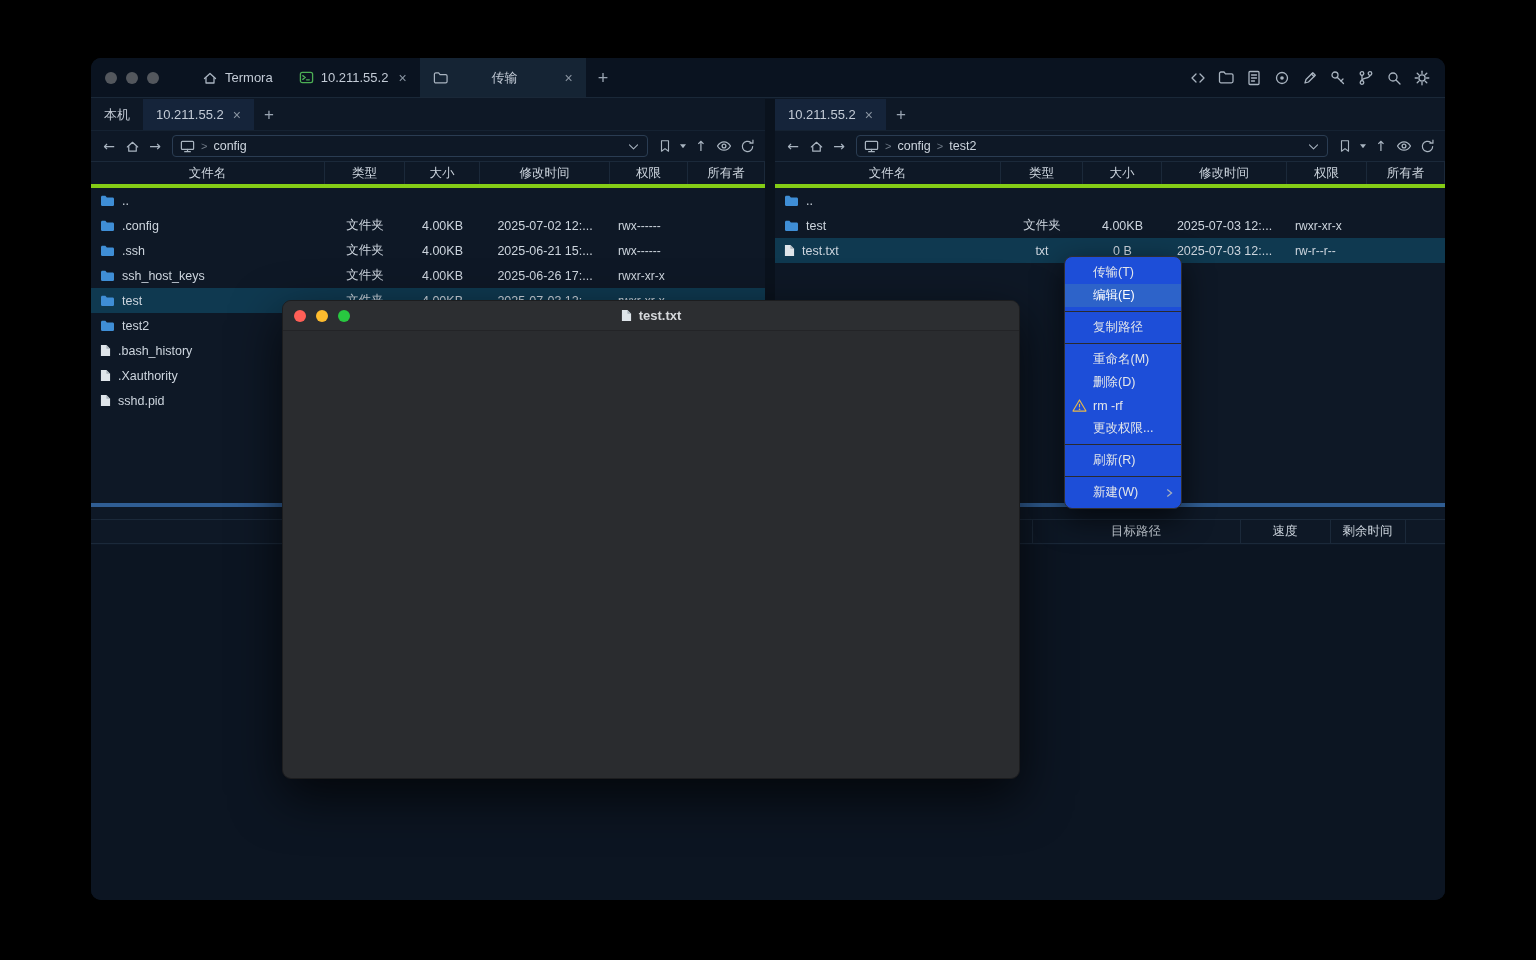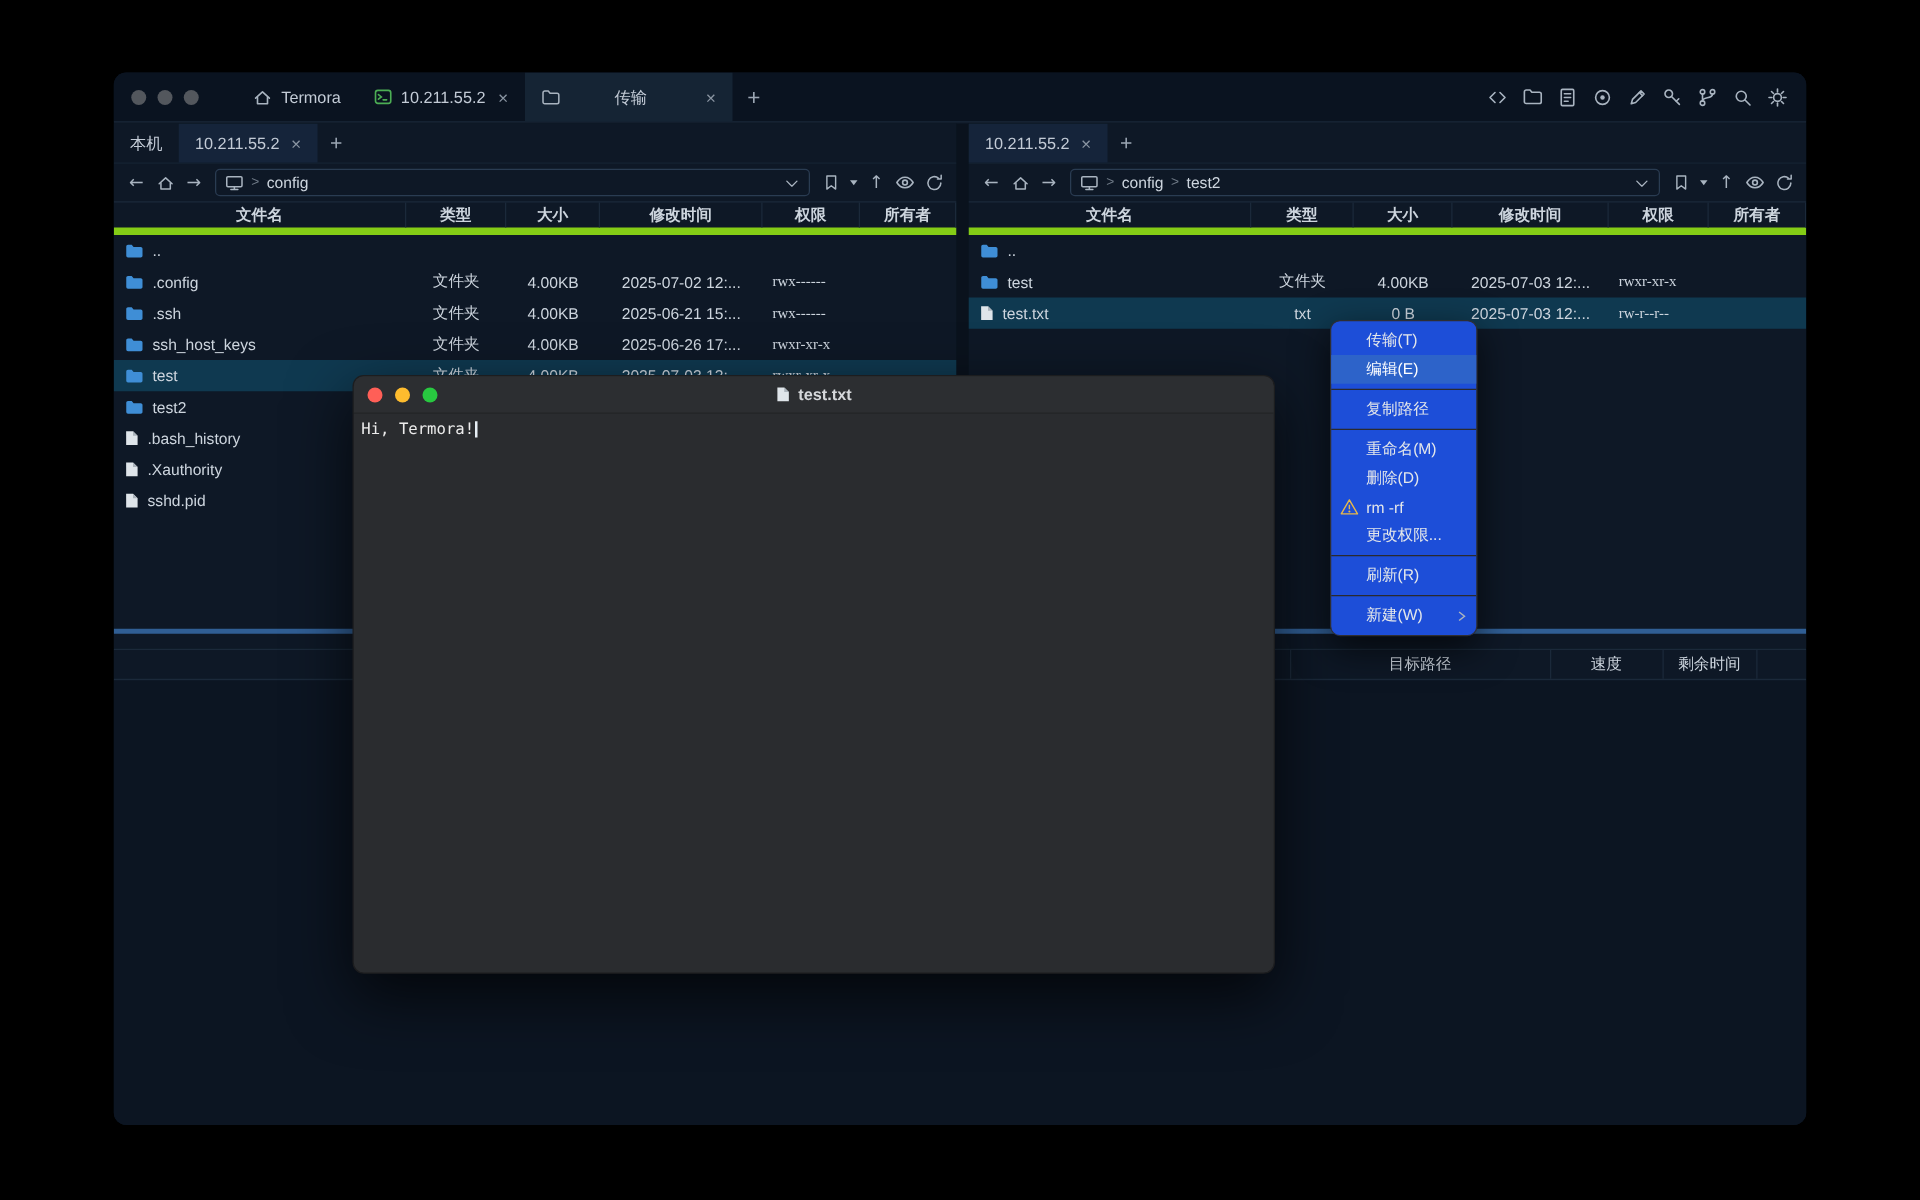--- a/index.html
+++ b/index.html
@@ -37,32 +37,32 @@
 
   .ptoolbar { height:30px; display:flex; align-items:center; gap:1px; padding:0 7px; }
   .ibtn { width:22px; height:22px; border:none; background:none; color:#a9b4c0; font-size:14px;
           display:flex; align-items:center; justify-content:center; font-family:"DejaVu Sans",sans-serif; }
   .pathbox { flex:1; height:22px; border:1px solid #2a3c52; border-radius:4px; display:flex;
              align-items:center; gap:6px; padding:0 7px; margin:0 5px; }
   .crumb-sep { color:#6f7a87; font-size:11px; }
   .crumb { font-size:12.5px; color:#cdd5de; }
   .dd { margin-left:auto; }
 
-  .phead { height:27px; display:flex; border-top:1px solid #1b293a; border-bottom:6px solid #84cc16;font-weight:bold; }
+  .phead { height:27px; display:flex; border-top:1px solid #1b293a; border-bottom:4px solid #84cc16; }
   .hc { display:flex; align-items:center; justify-content:center; font-size:12.5px; color:#cdd5de;
         border-right:1px solid #1b293a; }
   .left .col1{width:234px}.left .col2{width:80px}.left .col3{width:75px}.left .col4{width:130px}.left .col5{width:78px}.left .col6{width:77px}
   .right .col1{width:226px}.right .col2{width:82px}.right .col3{width:79px}.right .col4{width:125px}.right .col5{width:80px}.right .col6{flex:1}
 
   .row { height:25px; display:flex; align-items:center; }
   .row.sel { background:#0f3950; }
   .cell { height:100%; display:flex; align-items:center; justify-content:center;
           font-size:12.5px; overflow:hidden; white-space:nowrap; border:none; }
   .cell.name { justify-content:flex-start; padding-left:9px; gap:7px; }
-  .cell.perm { justify-content:flex-start; padding-left:8px; font-family:Liberation Serif, serif; font-size:12px; }
+  .cell.perm { justify-content:flex-start; padding-left:8px; font-family:Liberation Sans, sans-serif; font-size:12px; }
 
   
   .hsplit { position:absolute; top:445px; left:0; right:0; height:4px; background:#305e94; }
   .t-head { position:absolute; top:461px; left:0; right:0; height:25px; background:#0e1826;
             border-top:1px solid #1b293a; border-bottom:1px solid #1b293a; }
   .t-label { position:absolute; top:0; height:100%; display:flex; align-items:center; justify-content:center; font-size:12.5px; }
   .t-sep { position:absolute; top:0; bottom:0; width:1px; background:#1b293a; }
   .t-body { position:absolute; top:487px; bottom:0; left:0; right:0; background:#0c1522; }
 
   
@@ -569,18 +569,15 @@
         <span class="light l-red"></span>
         <span class="light l-yellow"></span>
         <span class="light l-green"></span>
       </div>
       <svg width="11" height="13" viewBox="0 0 12 14">
           <path d="M1 1h6l4 4v8H1z" fill="#dfe5ea"></path>
           <path d="M7 1v4h4z" fill="#aab3bb"></path>
         </svg>
       <span>test.txt</span>
     </div>
-    <div class="ebody">
-      <span>Hi, Termora!</span><span class="caret"></span>
-    </div>
   </div>
 
 </div>
 
 </body></html>

